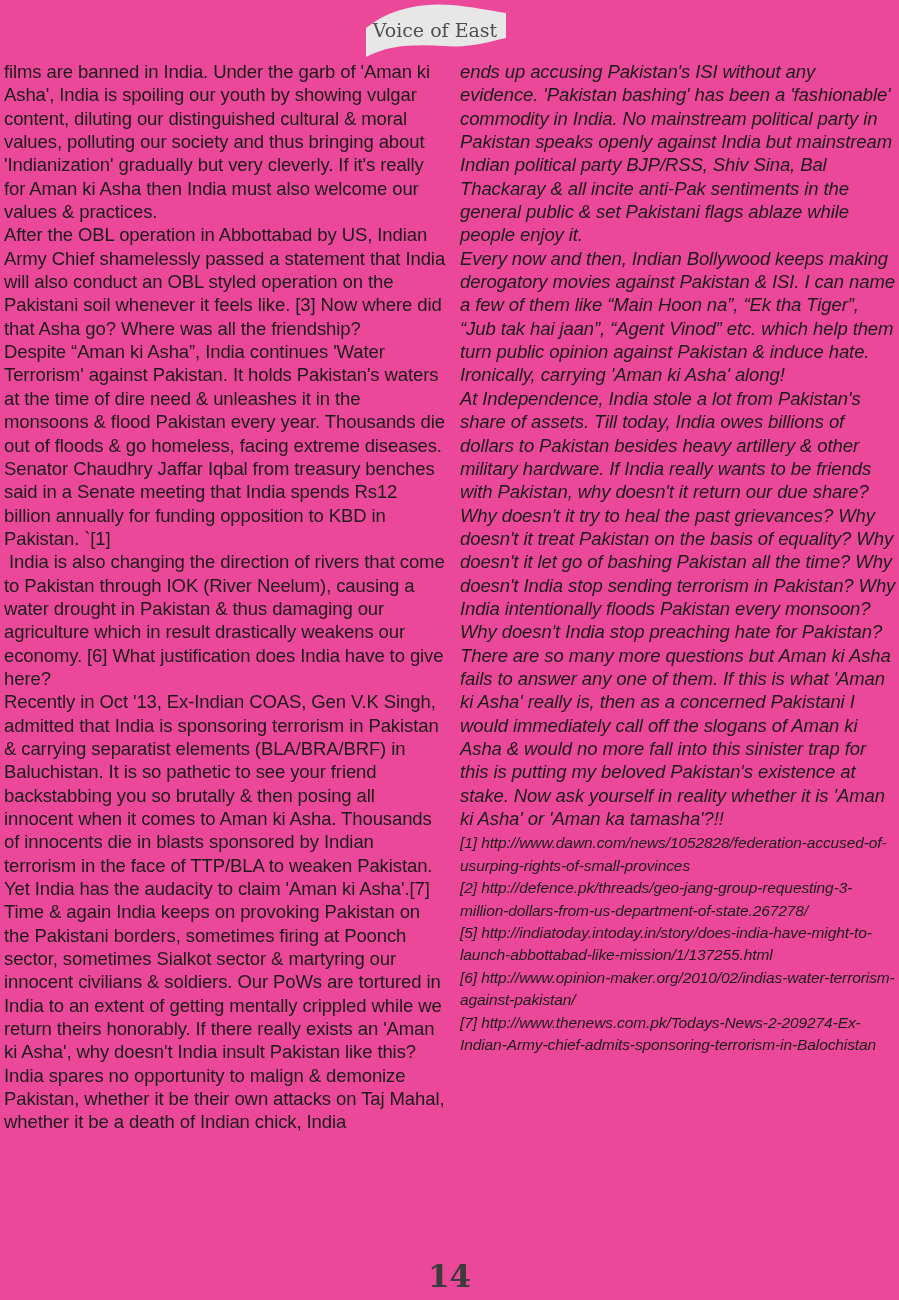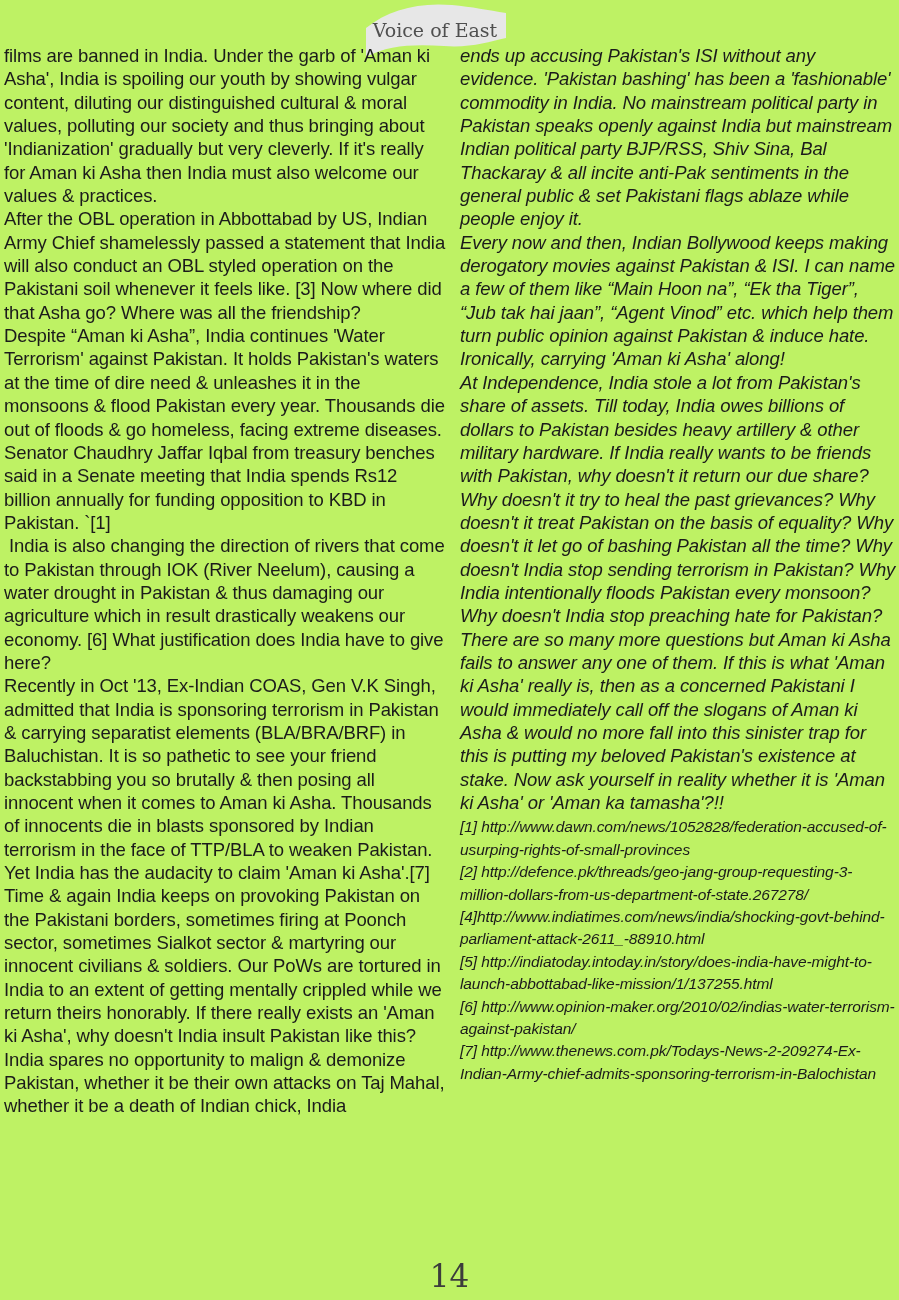--- a/index.html
+++ b/index.html
@@ -1,34 +1,34 @@
 <!DOCTYPE html>
 <html><head>
 <meta charset="utf-8">
 <style>
   html, body { margin: 0; padding: 0; background: #ffffff; }
   .page {
     position: relative;
     width: 899px;
     height: 1300px;
-    background: #bef264;
+    background: #ec4899;
     overflow: hidden;
     font-family: "Liberation Sans", sans-serif;
     color: #1b1b1b;
   }
   .banner {
     position: absolute;
     left: 366px;
     top: 0;
     width: 140px;
     height: 62px;
   }
   .col {
     position: absolute;
-    top: 44px;
+    top: 60px;
   }
   .col-left  { left: 4px;  width: 444px; }
   .col-right { left: 460px; width: 437px; font-style: italic; }
   .body-par {
     margin: 0;
     font-size: 18.5px;
     line-height: 23.35px;
     letter-spacing: -0.1px;
     white-space: pre-wrap;
     color: #1b1b1b;
@@ -44,20 +44,21 @@
   }
   .footer {
     position: absolute;
     left: 0;
     top: 1258px;
     width: 899px;
     text-align: center;
     font-family: "DejaVu Serif", serif;
     font-size: 31px;
     color: #3c3c3c;
+    font-weight: bold;
   }
 </style>
 </head>
 <body>
 
 <div class="page">
 
   <svg class="banner" viewBox="0 0 140 62" aria-hidden="true">
     <path d="M0,28 C22,10 52,2 86,5 C106,7 122,10 140,13 L140,38 C122,42 104,48 78,46 C48,44 22,45 0,57 Z" fill="#e7e7e7"></path>
     <text x="69" y="37" text-anchor="middle" font-family="DejaVu Serif, serif" font-size="19" fill="#4f4f4f">Voice of East</text>
@@ -73,21 +74,20 @@
   </div>
 
   <div class="col col-right">
     <p class="body-par">ends up accusing Pakistan's ISI without any evidence. 'Pakistan bashing' has been a 'fashionable' commodity in India. No mainstream political party in Pakistan speaks openly against India but mainstream Indian political party BJP/RSS, Shiv Sina, Bal Thackaray &amp; all incite anti-Pak sentiments in the general public &amp; set Pakistani flags ablaze while people enjoy it.</p>
     <p class="body-par">Every now and then, Indian Bollywood keeps making derogatory movies against Pakistan &amp; ISI. I can name a few of them like “Main Hoon na”, “Ek tha Tiger”, “Jub tak hai jaan”, “Agent Vinod” etc. which help them turn public opinion against Pakistan &amp; induce hate. Ironically, carrying 'Aman ki Asha' along!</p>
     <p class="body-par">At Independence, India stole a lot from Pakistan's share of assets. Till today, India owes billions of dollars to Pakistan besides heavy artillery &amp; other military hardware. If India really wants to be friends with Pakistan, why doesn't it return our due share? Why doesn't it try to heal the past grievances? Why doesn't it treat Pakistan on the basis of equality? Why doesn't it let go of bashing Pakistan all the time? Why doesn't India stop sending terrorism in Pakistan? Why India intentionally floods Pakistan every monsoon? Why doesn't India stop preaching hate for Pakistan?</p>
     <p class="body-par">There are so many more questions but Aman ki Asha fails to answer any one of them. If this is what 'Aman ki Asha' really is, then as a concerned Pakistani I would immediately call off the slogans of Aman ki Asha &amp; would no more fall into this sinister trap for this is putting my beloved Pakistan's existence at stake. Now ask yourself in reality whether it is 'Aman ki Asha' or 'Aman ka tamasha'?!!</p>
     <div class="refs">
       <p class="ref-item">[1] http://www.dawn.com/news/1052828/federation-accused-of-usurping-rights-of-small-provinces</p>
       <p class="ref-item">[2] http://defence.pk/threads/geo-jang-group-requesting-3-million-dollars-from-us-department-of-state.267278/</p>
-      <p class="ref-item">[4]http://www.indiatimes.com/news/india/shocking-govt-behind-parliament-attack-2611_-88910.html</p>
       <p class="ref-item">[5] http://indiatoday.intoday.in/story/does-india-have-might-to-launch-abbottabad-like-mission/1/137255.html</p>
       <p class="ref-item">[6] http://www.opinion-maker.org/2010/02/indias-water-terrorism-against-pakistan/</p>
       <p class="ref-item">[7] http://www.thenews.com.pk/Todays-News-2-209274-Ex-Indian-Army-chief-admits-sponsoring-terrorism-in-Balochistan</p>
     </div>
   </div>
 
   <div class="footer">14</div>
 
 </div>
 

